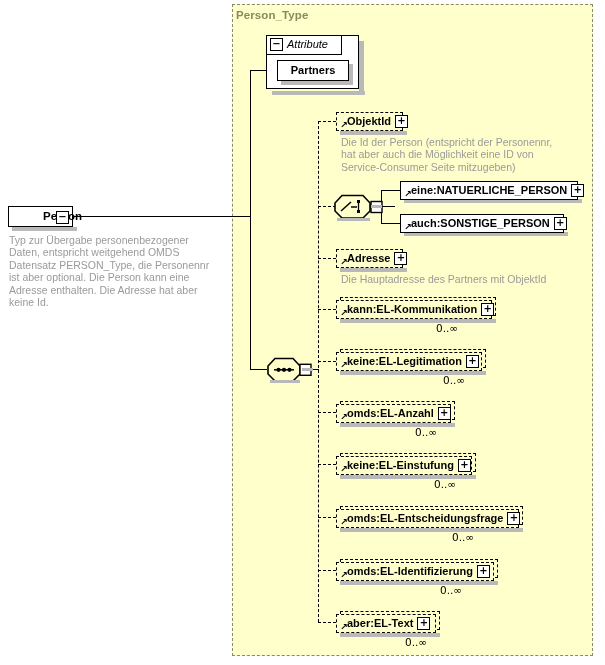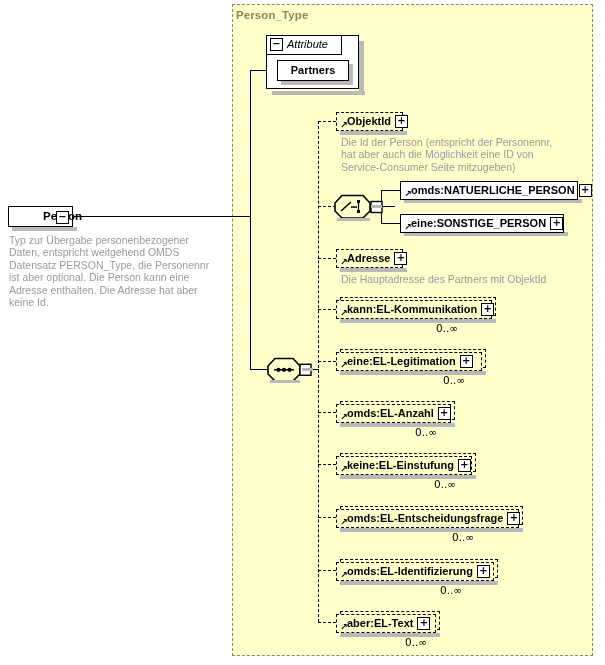--- a/index.html
+++ b/index.html
@@ -183,27 +183,27 @@
 <div class="shadow" style="left:340px;top:131px;width:67px;height:4px;"></div>
 <div class="node opt abs" style="left:336px;top:112px;width:67px;">
   <span class="refarrow">↗</span>
   <span class="lbl">ObjektId</span><span class="expander">+</span>
 </div>
 <div class="doc" style="left:341px;top:136px;width:228px;">Die Id der Person (entspricht der Personennr, hat aber auch die Möglichkeit eine ID von Service-Consumer Seite mitzugeben)</div>
 
 <div class="shadow" style="left:404px;top:199px;width:178px;height:4px;"></div>
 <div class="node solid abs" style="left:400px;top:181px;width:178px;">
   <span class="refarrow">↗</span>
-  <span class="lbl">omds:NATUERLICHE_PERSON</span><span class="expander">+</span>
+  <span class="lbl">eine:NATUERLICHE_PERSON</span><span class="expander">+</span>
 </div>
 
 <div class="shadow" style="left:404px;top:232px;width:164px;height:4px;"></div>
 <div class="node solid abs" style="left:400px;top:214px;width:164px;">
   <span class="refarrow">↗</span>
-  <span class="lbl">eine:SONSTIGE_PERSON</span><span class="expander">+</span>
+  <span class="lbl">auch:SONSTIGE_PERSON</span><span class="expander">+</span>
 </div>
 
 <div class="shadow" style="left:340px;top:268px;width:67px;height:4px;"></div>
 <div class="node opt abs" style="left:336px;top:249px;width:67px;">
   <span class="refarrow">↗</span>
   <span class="lbl">Adresse</span><span class="expander">+</span>
 </div>
 <div class="doc" style="left:341px;top:273px;width:228px;">Die Hauptadresse des Partners mit ObjektId</div>
 
 <div class="shadow" style="left:340px;top:319px;width:156px;height:4px;"></div>
@@ -211,21 +211,21 @@
 <div class="node opt abs" style="left:336px;top:300px;width:156px;">
   <span class="refarrow">↗</span>
   <span class="lbl">kann:EL-Kommunikation</span><span class="expander">+</span>
 </div>
 <div class="card" style="left:436px;top:322px;">0..∞</div>
 
 <div class="shadow" style="left:340px;top:371px;width:146px;height:4px;"></div>
 <div class="repeat-back" style="left:340px;top:349px;width:146px;"></div>
 <div class="node opt abs" style="left:336px;top:352px;width:146px;">
   <span class="refarrow">↗</span>
-  <span class="lbl">eine:EL-Legitimation</span><span class="expander">+</span>
+  <span class="lbl">keine:EL-Legitimation</span><span class="expander">+</span>
 </div>
 <div class="card" style="left:443px;top:374px;">0..∞</div>
 
 <div class="shadow" style="left:340px;top:423px;width:115px;height:4px;"></div>
 <div class="repeat-back" style="left:340px;top:401px;width:115px;"></div>
 <div class="node opt abs" style="left:336px;top:404px;width:115px;">
   <span class="refarrow">↗</span>
   <span class="lbl">omds:EL-Anzahl</span><span class="expander">+</span>
 </div>
 <div class="card" style="left:415px;top:426px;">0..∞</div>

